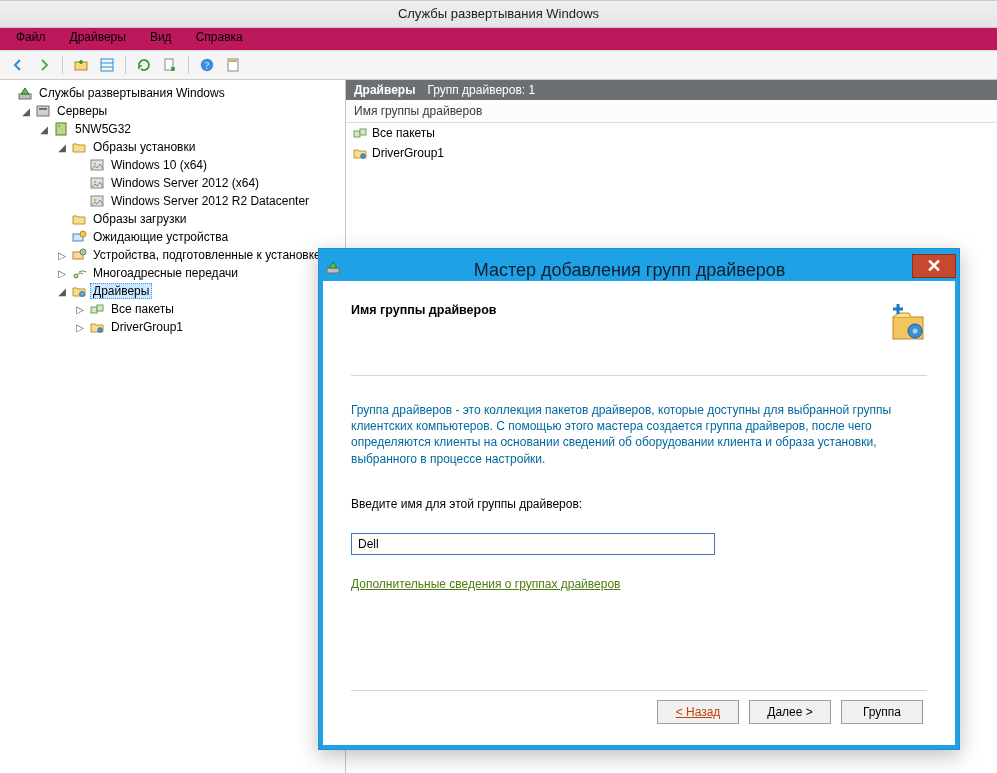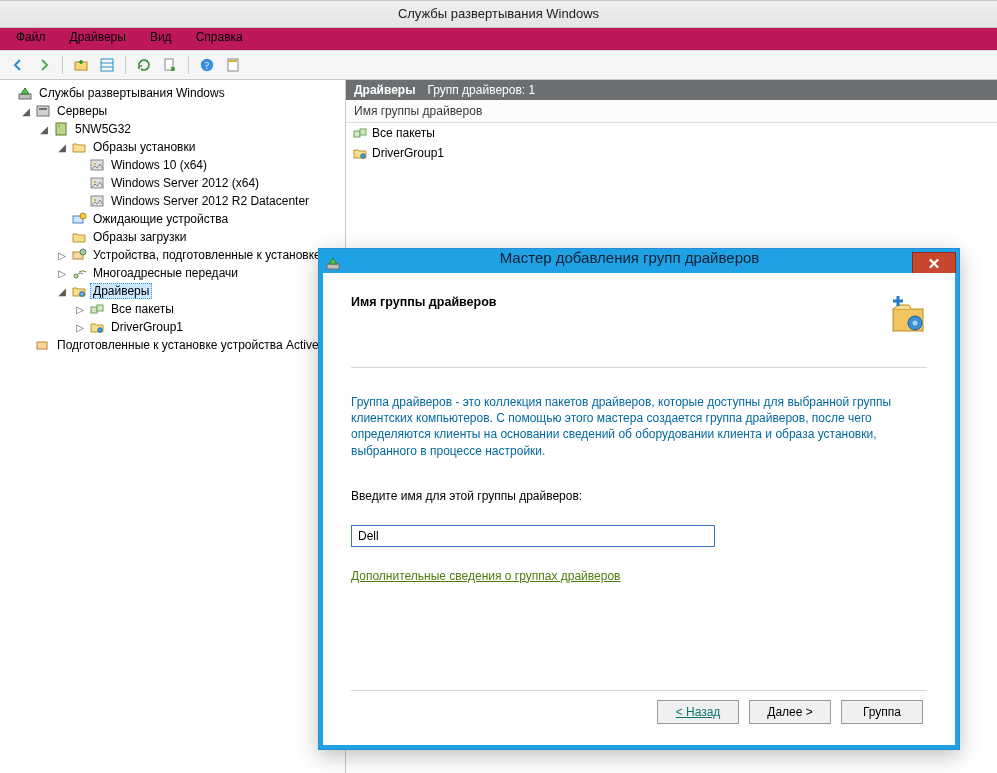--- a/index.html
+++ b/index.html
@@ -140,26 +140,26 @@
     top: 168px;
     width: 640px;
     height: 500px;
     background: #fff;
     border: 1px solid #2a8dd4;
     box-shadow: 0 6px 20px rgba(0,0,0,.25);
     display: flex;
     flex-direction: column;
   }
   .dialog-titlebar {
-    height: 24px;
+    height: 32px;
     background: #1fa1e6;
     display: flex;
-    align-items: flex-start;
+    align-items: flex-end;
     color: #000;
-    font-size: 15px;
+    font-size: 18px;
   }
   .dialog-titlebar .title-text {
     flex: 1;
     text-align: center;
     color: #102030;
   }
   .dialog-titlebar .icon-left {
     width: 28px; height: 28px;
     display:flex; align-items:center; justify-content:center;
   }
@@ -231,21 +231,21 @@
   .dlg-btn {
     min-width: 82px;
     height: 24px;
     background: #f0f0f0;
     border: 1px solid #9c9c9c;
     font-family: inherit;
     font-size: 12px;
     padding: 0 10px;
     cursor: default;
   }
-  .dlg-btn.disabled { color: #0f766e; text-decoration: underline; }
+  .dlg-btn.disabled { color: #c2410c; text-decoration: underline; }
   
   .ico { width:16px; height:16px; display:inline-block; flex:none; }
 </style>
 </head>
 <body>
 
 <div class="app-titlebar">
   <span>Службы развертывания Windows</span>
 </div>
 
@@ -384,33 +384,33 @@
                             </svg>
                             <span class="label-box">Windows Server 2012 R2 Datacenter</span>
                           </div>
                         </li>
                     </ul>
                   </li>
                   <li>
                       <div class="tree-row">
                         <span class="expander none"></span>
                         <svg class="ico" viewBox="0 0 16 16">
-                          <rect x="2" y="5" width="10" height="7" fill="#cfe6fc" stroke="#4a84c4"></rect>
-                          <circle cx="12" cy="5" r="3" fill="#f2c744" stroke="#b88a1f"></circle>
+                          <path d="M2 5h4l1 1h7v7H2z" fill="#f7dd8f" stroke="#bd9530"></path>
                         </svg>
-                        <span class="label-box">Ожидающие устройства</span>
+                        <span class="label-box">Образы загрузки</span>
                       </div>
                     </li>
                   <li>
                       <div class="tree-row">
                         <span class="expander none"></span>
                         <svg class="ico" viewBox="0 0 16 16">
-                          <path d="M2 5h4l1 1h7v7H2z" fill="#f7dd8f" stroke="#bd9530"></path>
+                          <rect x="2" y="5" width="10" height="7" fill="#cfe6fc" stroke="#4a84c4"></rect>
+                          <circle cx="12" cy="5" r="3" fill="#f2c744" stroke="#b88a1f"></circle>
                         </svg>
-                        <span class="label-box">Образы загрузки</span>
+                        <span class="label-box">Ожидающие устройства</span>
                       </div>
                     </li>
                   <li>
                       <div class="tree-row">
                         <span class="expander">▷</span>
                         <svg class="ico" viewBox="0 0 16 16">
                           <rect x="2" y="5" width="10" height="7" fill="#fcd7a0" stroke="#c08030"></rect>
                           <circle cx="12" cy="5" r="3" fill="#a8c9a8" stroke="#5a8a5a"></circle>
                         </svg>
                         <span class="label-box">Устройства, подготовленные к установке</span>
@@ -455,29 +455,20 @@
                             </svg>
                             <span class="label-box">DriverGroup1</span>
                           </div>
                         </li>
                     </ul>
                   </li>
                 </ul>
               </li>
             </ul>
           </li>
-          <li>
-            <div class="tree-row">
-              <span class="expander none"></span>
-              <svg class="ico" viewBox="0 0 16 16">
-                  <rect x="2" y="5" width="10" height="7" fill="#fcd7a0" stroke="#c08030"></rect>
-                </svg>
-              <span class="label-box">Подготовленные к установке устройства Active</span>
-            </div>
-          </li>
         </ul>
       </li>
     </ul>
   </div>
 
   <div class="list-pane">
     <div class="list-header-dark">
       <span class="bold">Драйверы</span>
       <span>Групп драйверов: 1</span>
     </div>

